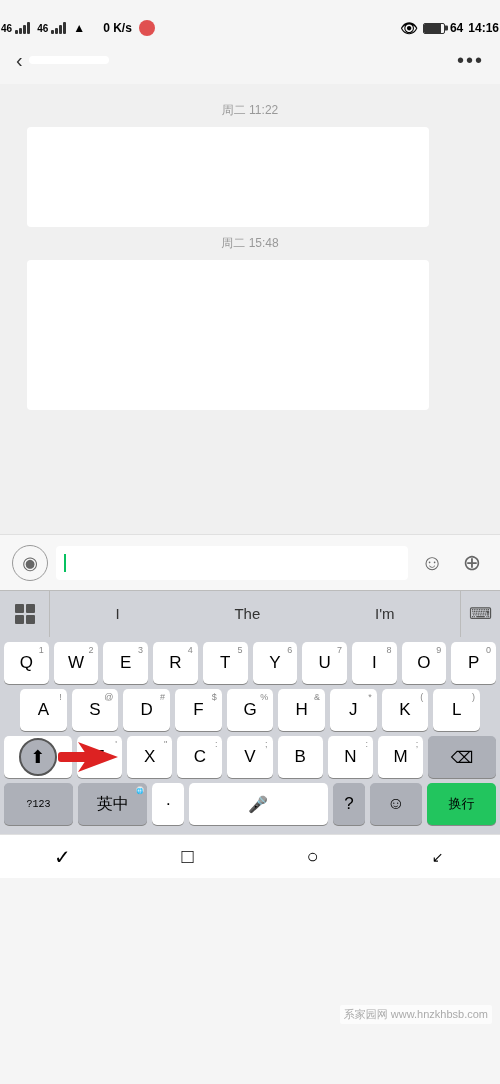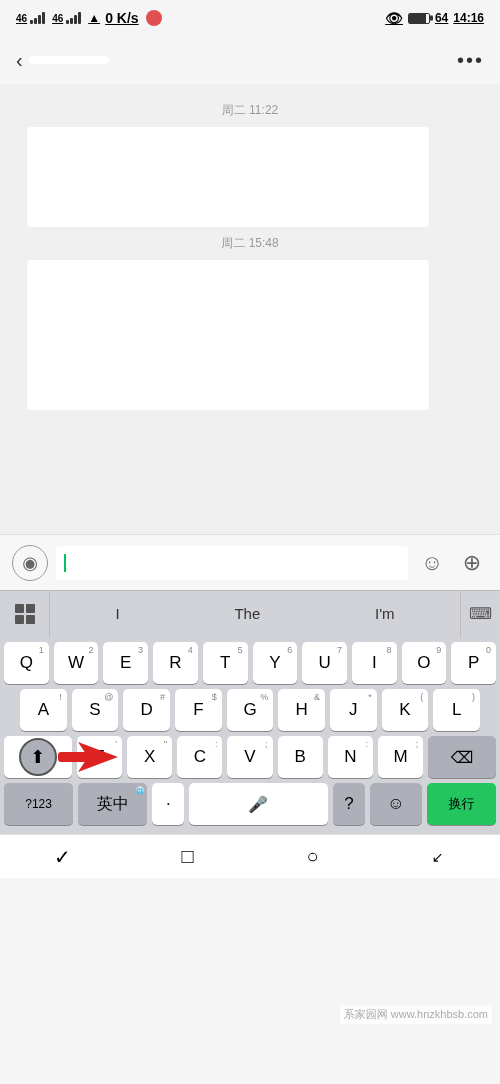--- a/index.html
+++ b/index.html
@@ -10,24 +10,23 @@
       font-family: -apple-system, "PingFang SC", "Microsoft YaHei", sans-serif;
       background: #f5f5f5;
       overflow-x: hidden;
     }
 
     
     .status-bar {
       background: #f5f5f5;
       height: 36px;
       display: flex;
-      align-items: center;
-      padding: 0 16px;
+      align-items: flex-end;
+      padding: 0 1px;
       justify-content: space-between;
-      text-decoration: underline;
     }
     .status-left {
       display: flex;
       align-items: center;
       gap: 3px;
       font-size: 11px;
       font-weight: 600;
     }
     .status-right {
       display: flex;
@@ -410,21 +409,21 @@
       <span style="height:12px;"></span>
     </div>
     <span style="font-size:10px;margin-left:4px;">46</span>
     <div class="signal-bars">
       <span style="height:4px;"></span>
       <span style="height:6px;"></span>
       <span style="height:9px;"></span>
       <span style="height:12px;"></span>
     </div>
     <span class="wifi-icon" style="margin-left:4px;">▲</span>
-    <span style="font-size:14px;margin-left:2px;">0 K/s</span>
+    <span style="font-size:12px;margin-left:15px;">0 K/s</span>
     <span style="margin-left:4px;width:16px;height:16px;background:#e05050;border-radius:50%;display:inline-block;"></span>
   </div>
   <div class="status-right">
     <span style="font-size:14px;">👁</span>
     <div class="battery-icon">
       <div class="battery-fill"></div>
     </div>
     <span>64</span>
     <span>14:16</span>
   </div>
@@ -604,21 +603,21 @@
     <div style="position:absolute;left:54px;top:6px;pointer-events:none;">
       <svg width="60" height="30" viewBox="0 0 60 30">
         <polygon points="60,15 20,0 30,15 20,30" fill="#dd2222"></polygon>
         <rect x="0" y="10" width="32" height="10" fill="#dd2222" rx="3"></rect>
       </svg>
     </div>
   </div>
 
   <div class="keyboard-row">
     <div class="key num123">
-        <span class="key-letter" style="font-size:12px;">?123</span>
+        <span class="key-letter" style="font-size:10px;font-family:Liberation Mono, monospace;">?123</span>
       </div>
     <div class="key lang">
       <span class="key-letter" style="font-size:16px;">英中</span>
       <div class="lang-indicator">
         <span class="globe-small">🌐</span>
       </div>
     </div>
     <div class="key" style="flex:0.8;">
         <span class="key-letter">·</span>
       </div>

